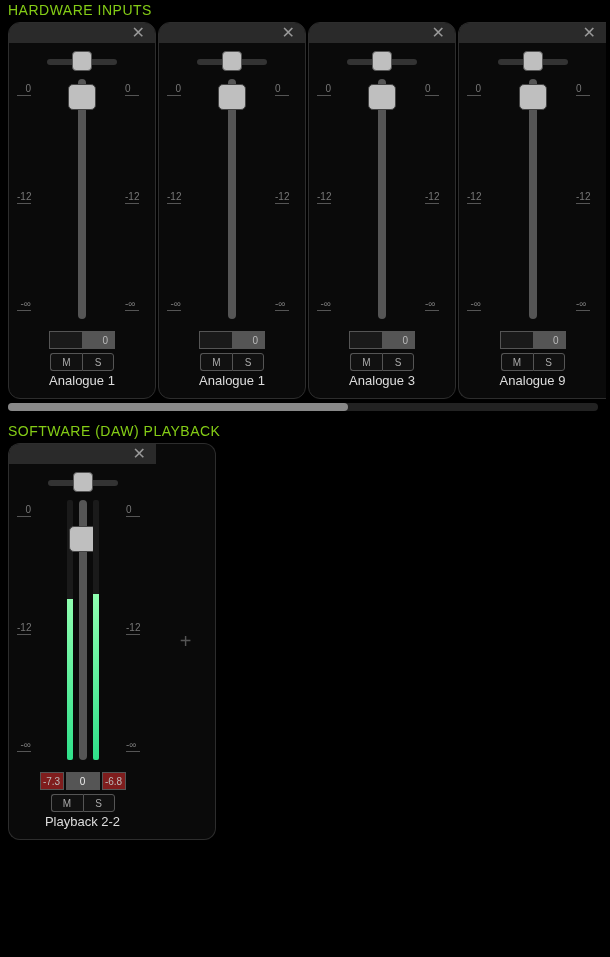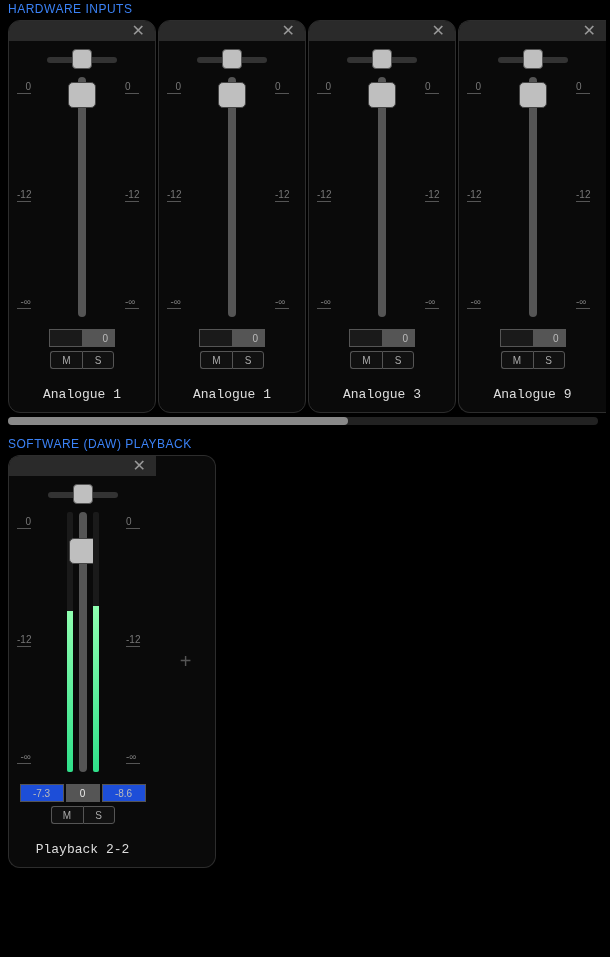--- a/index.html
+++ b/index.html
@@ -1,17 +1,17 @@
 <!DOCTYPE html>
 <html><head>
 <meta charset="utf-8">
 <style>
   * { box-sizing: border-box; margin: 0; padding: 0; }
   html, body { width: 610px; height: 957px; background: #000; color: #ccc; font-family: -apple-system, "Helvetica Neue", Arial, sans-serif; font-size: 13px; overflow: hidden; }
-  .section-title { color: #3b82f6; font-size: 12px; letter-spacing: 0.5px; padding: 2px 0 4px 8px; font-weight: 400; }
+  .section-title { color: #84cc16; font-size: 14px; letter-spacing: 0.5px; padding: 2px 0 4px 8px; font-weight: 400; }
   .row { display: flex; gap: 2px; padding-left: 8px; }
   .channel {
     width: 148px; background: #0a0a0a; border: 1px solid #2d2d2d; border-radius: 12px;
     padding: 6px 6px 10px 6px; display: flex; flex-direction: column; align-items: center;
     position: relative;
   }
   .last-cut { border-top-right-radius: 0; border-bottom-right-radius: 0; border-right: none; }
   .ch-header { height: 20px; width: 100%; display: flex; justify-content: flex-end; align-items: center; background: #2a2a2a; border-radius: 10px 10px 0 0; margin: -6px -6px 6px -6px; width: calc(100% + 12px); padding-right: 10px; }
   .close-x { color: #999; font-size: 16px; cursor: pointer; line-height: 1; }
   .pan-wrap { width: 100%; display: flex; justify-content: center; padding: 10px 0 14px 0; }
@@ -36,28 +36,28 @@
   }
   .fader-track {
     width: 8px; height: 100%; background: #555; border-radius: 4px; position: relative;
   }
   .fader-knob {
     position: absolute; left: 50%; transform: translateX(-50%);
     width: 28px; height: 26px; background: #bfbfbf; border: 1px solid #444;
     border-radius: 5px; top: 4%;
   }
   .readout-row { display: flex; gap: 2px; margin-top: 12px; }
-  .ro { width: 44px; height: 18px; border: 1px solid #555; background: #1d4ed8; font-size: 10px; color: #bbb; display:flex; align-items:center; justify-content:center; }
+  .ro { width: 24px; height: 18px; border: 1px solid #555; background: #7f1d1d; font-size: 10px; color: #bbb; display:flex; align-items:center; justify-content:center; }
   .ro.center { background: #555; color: #eee; width: 34px; }
   .ro.single { width: 66px; background: linear-gradient(to right, #1a1a1a 50%, #555 50%); justify-content:flex-end; padding-right:6px;}
   .ms-row { display: flex; gap: 0; margin-top: 4px; }
   .ms { width: 32px; height: 18px; border: 1px solid #555; background: #111; color: #aaa; font-size: 10px; display:flex; align-items:center; justify-content:center; cursor:pointer; }
   .ms:first-child { border-right: none; border-radius: 3px 0 0 3px; }
   .ms:last-child { border-radius: 0 3px 3px 0; }
-  .ch-label { color: #ddd; font-size: 13px; margin-top: 18px; font-family: Liberation Mono, monospace; }
+  .ch-label { color: #ddd; font-size: 13px; margin-top: 2px; }
   .scrollbar { height: 8px; background: #222; margin: 4px 0 10px 8px; width: 590px; border-radius: 4px; position: relative; }
   .scroll-thumb { position: absolute; left: 0; top: 0; bottom: 0; width: 340px; background: #888; border-radius: 4px; }
   .add-slot {
     width: 60px; border: 1px solid #2d2d2d; border-left: none; border-radius: 0 12px 12px 0;
     display:flex; align-items:center; justify-content:center; color:#555; font-size:20px; cursor:pointer;
     margin-left: -2px; background: #0a0a0a;
   }
   .sw-row .channel { width: 148px; }
   .sw-fader-area { height: 260px; }
 </style>
@@ -248,21 +248,21 @@
       </div>
       <div class="scale right">
           <div>0</div>
           <div>-12</div>
           <div>-∞</div>
         </div>
     </div>
     <div class="readout-row">
       <div class="ro">-7.3</div>
       <div class="ro center">0</div>
-      <div class="ro">-8.6</div>
+      <div class="ro">-6.8</div>
     </div>
     <div class="ms-row">
         <div class="ms">M</div>
         <div class="ms">S</div>
       </div>
     <div class="ch-label">Playback 2-2</div>
   </div>
 
   <div class="add-slot">+</div>
 

